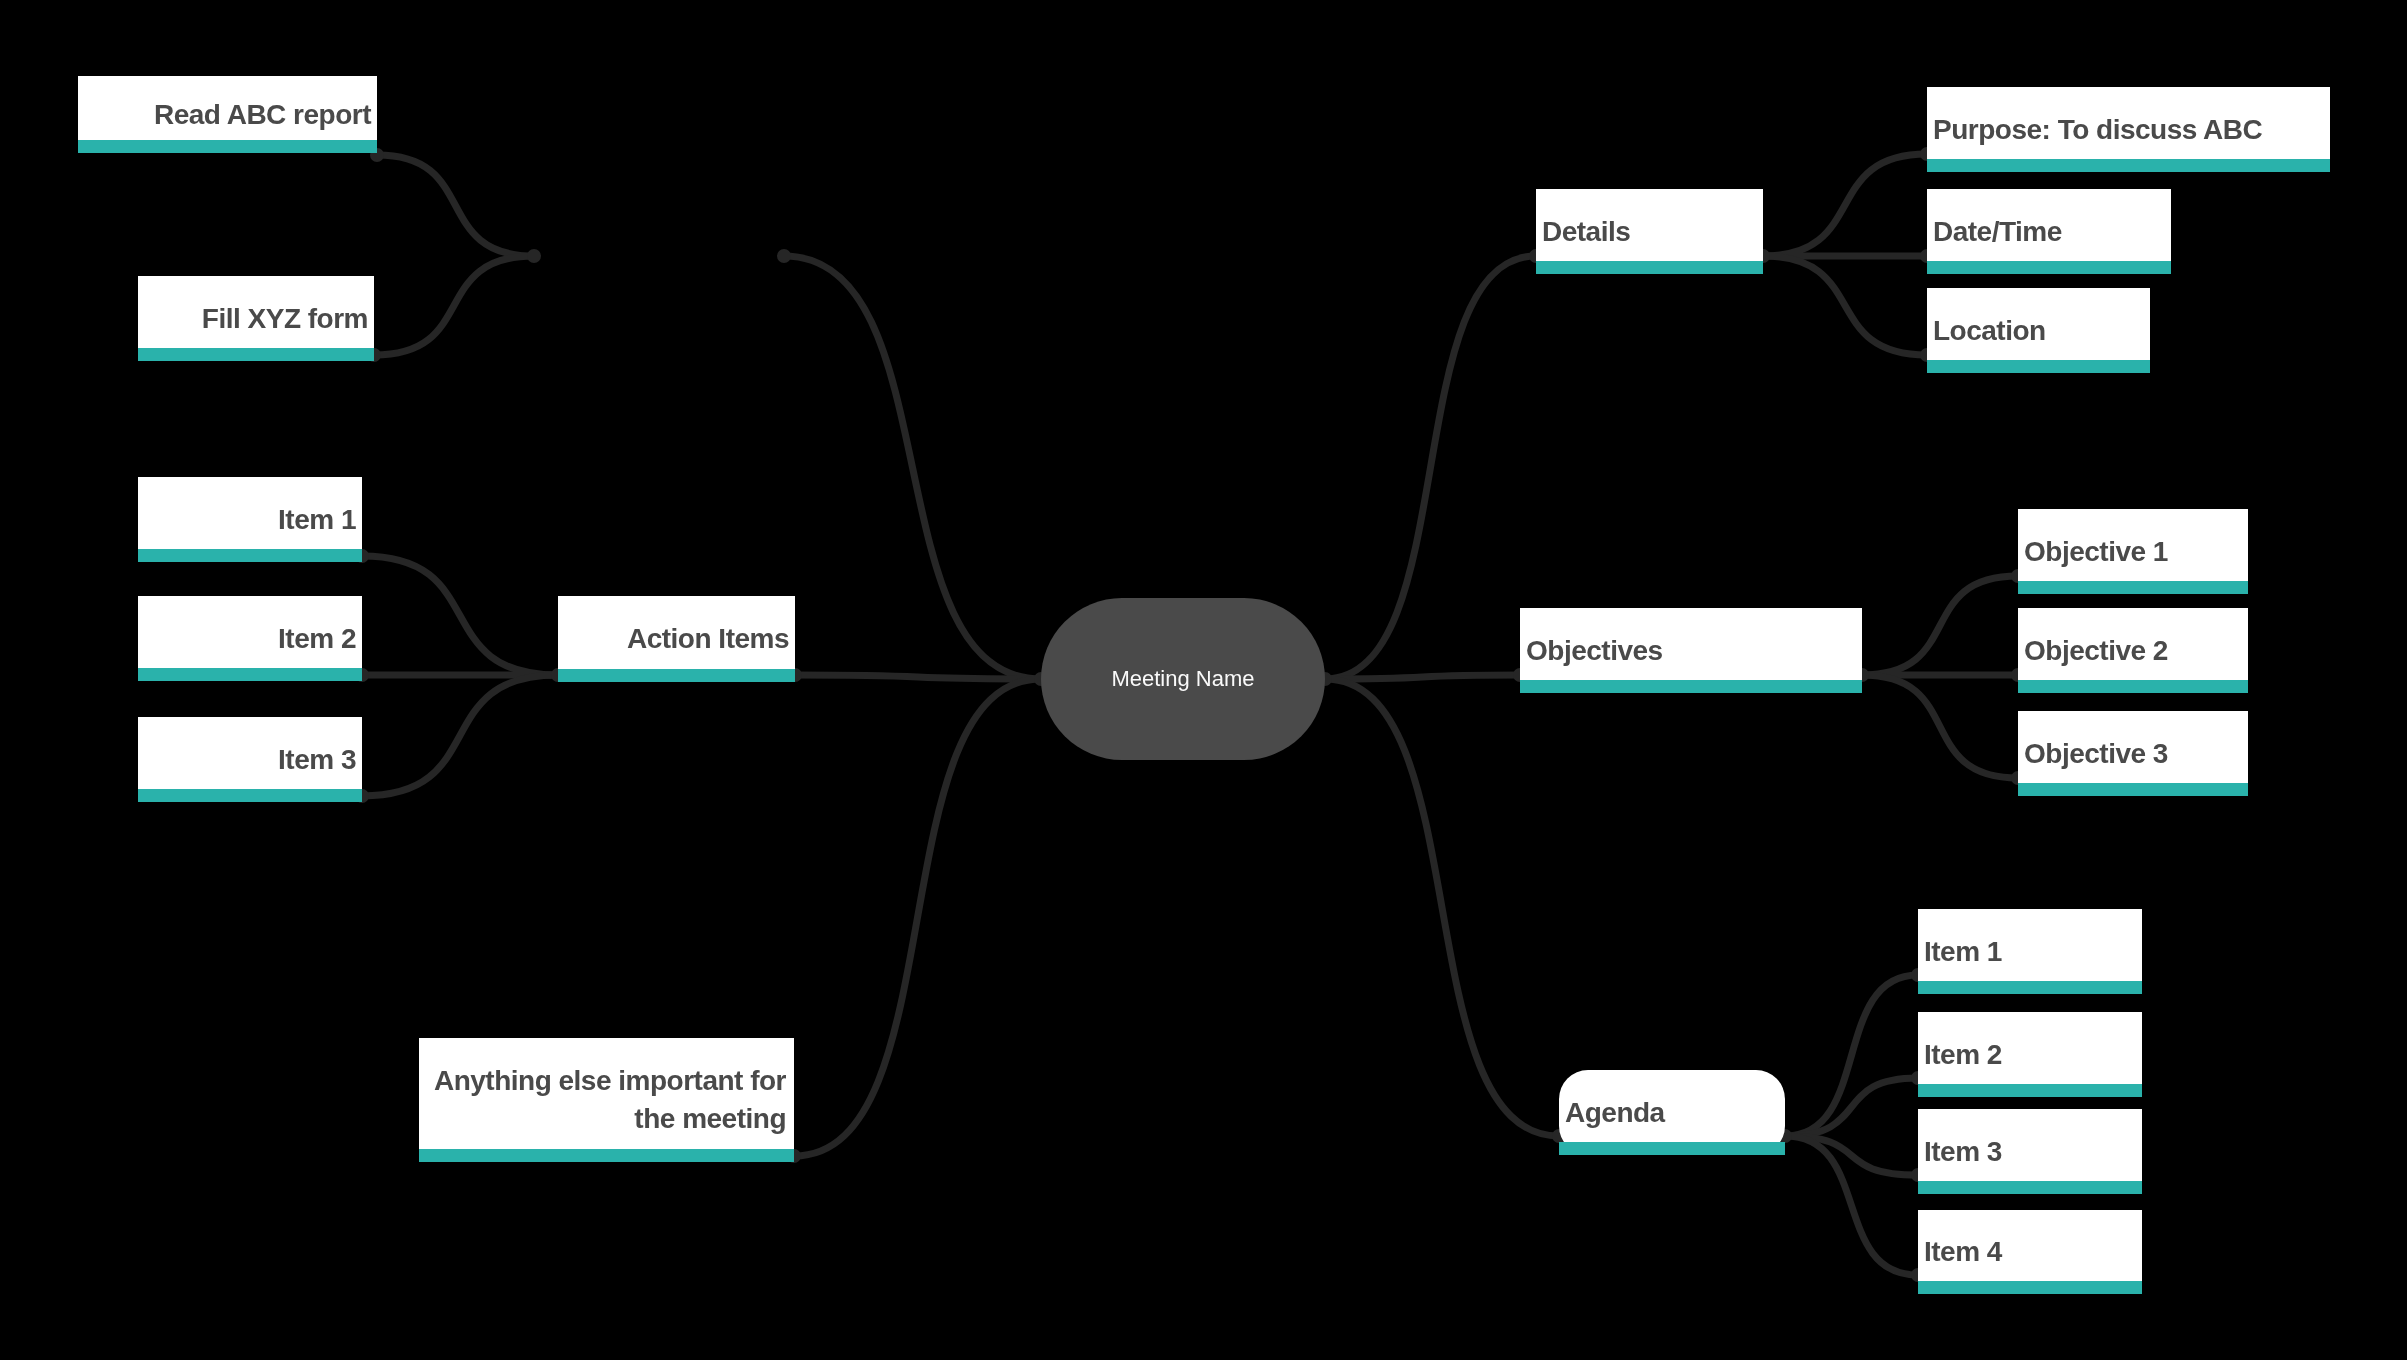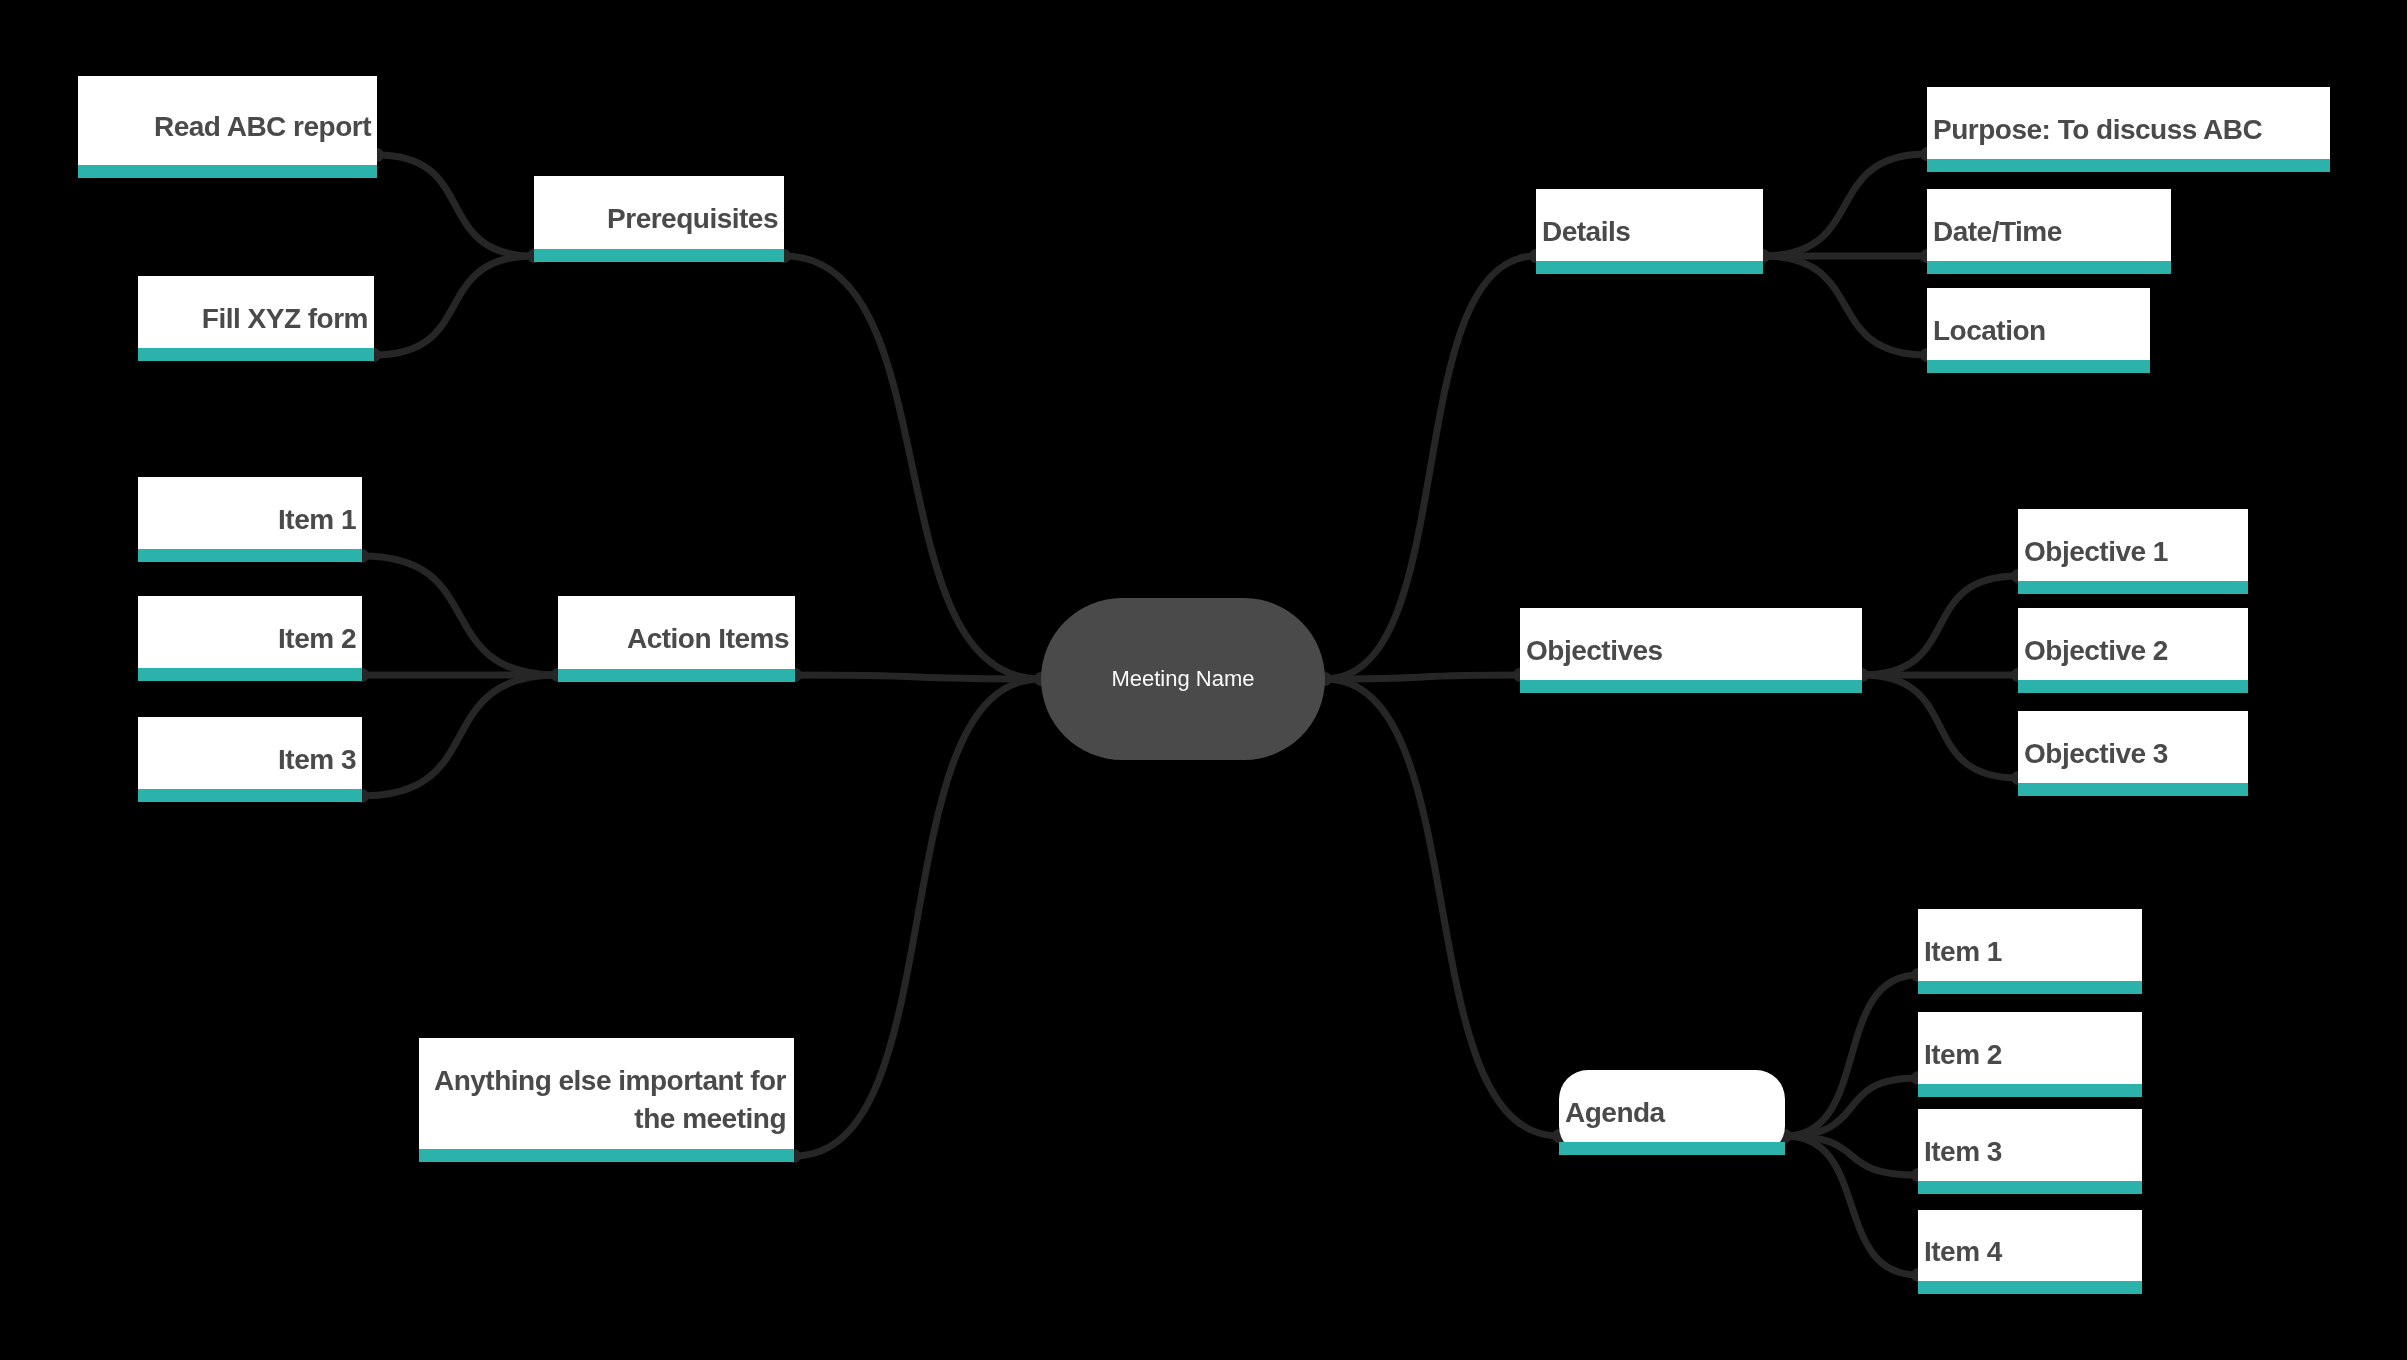--- a/index.html
+++ b/index.html
@@ -129,23 +129,22 @@
         <circle cx="2018" cy="778" r="7"></circle>
       <circle cx="1559" cy="1136" r="7"></circle>
         <circle cx="1785" cy="1136" r="7"></circle>
       <circle cx="1918" cy="975" r="7"></circle>
         <circle cx="1918" cy="1078" r="7"></circle>
       <circle cx="1918" cy="1175" r="7"></circle>
         <circle cx="1918" cy="1275" r="7"></circle>
     </g>
   </svg>
 
-  <div class="node align-right" style="left:78px; top:76px; width:299px; height:102px;">Read ABC report</div>
+  <div class="node align-right" style="left:78px; top:76px; width:299px; height:77px;">Read ABC report</div>
   <div class="node align-right" style="left:138px; top:276px; width:236px; height:85px;">Fill XYZ form</div>
-  <div class="node align-right" style="left:534px; top:176px; width:250px; height:86px;">Prerequisites</div>
 
   <div class="node align-right" style="left:138px; top:477px; width:224px; height:85px;">Item 1</div>
   <div class="node align-right" style="left:138px; top:596px; width:224px; height:85px;">Item 2</div>
   <div class="node align-right" style="left:138px; top:717px; width:224px; height:85px;">Item 3</div>
   <div class="node align-right" style="left:558px; top:596px; width:237px; height:86px;">Action Items</div>
 
   <div class="node align-right wrap" style="left:419px; top:1038px; width:375px; height:124px; padding-right:8px;">Anything else important for the meeting</div>
 
   <div class="root-node" style="left:1041px; top:598px; width:284px; height:162px;">Meeting Name</div>
 

